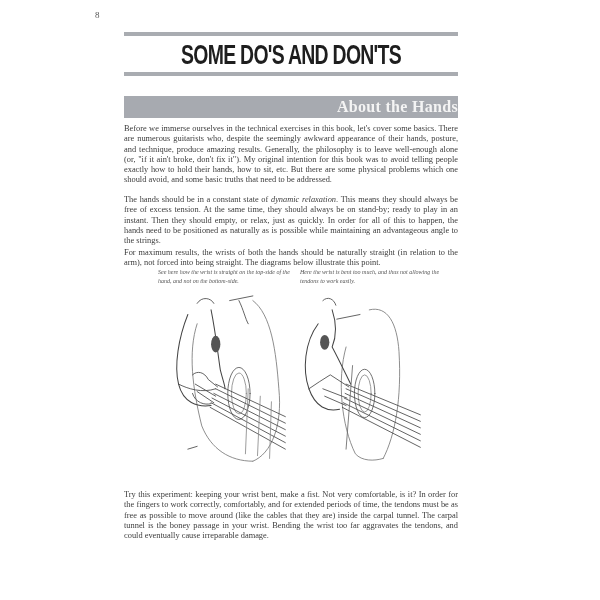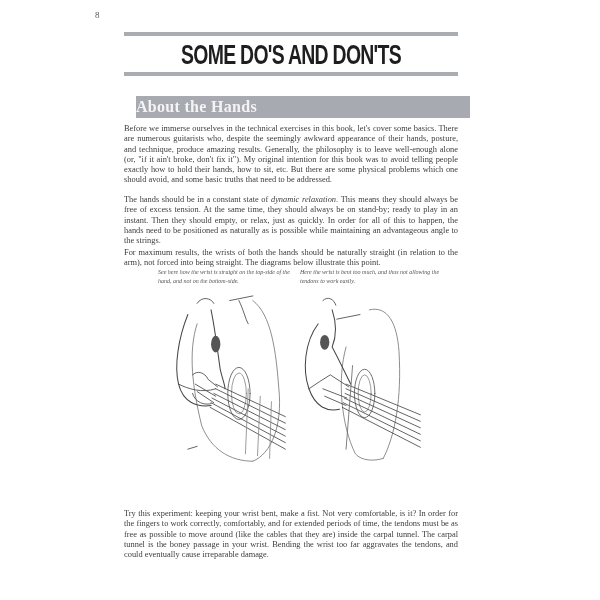--- a/index.html
+++ b/index.html
@@ -4,29 +4,29 @@
   <style>
     html, body { margin: 0; padding: 0; background: #ffffff; }
     body { width: 600px; height: 600px; position: relative; overflow: hidden; font-family: "Liberation Serif", serif; color: #3a3a3a; }
     .page-number { position: absolute; left: 95px; top: 10px; font-size: 9px; color: #555; }
     .rule { position: absolute; left: 124px; width: 334px; height: 4px; background: #a9acb1; }
     .rule.top { top: 32px; }
     .rule.bottom { top: 72px; }
     .chapter-title { position: absolute; left: 124px; width: 334px; top: 38px; height: 34px; text-align: center;
       font-family: "Liberation Sans", sans-serif; font-weight: bold; font-size: 27px; letter-spacing: -1px;
       color: #1e1e1e; line-height: 34px; transform: scaleX(0.72); transform-origin: center; }
-    .section-box { position: absolute; left: 136px; top: 96px; width: 334px; height: 22px; background: #a7aab0;
-      text-align: left; }
+    .section-box { position: absolute; left: 124px; top: 96px; width: 334px; height: 22px; background: #a7aab0;
+      text-align: right; }
     .section-title { font-family: "Liberation Serif", serif; font-weight: bold; font-size: 16px; color: #f4f4f4; line-height: 22px; letter-spacing: 0.3px; }
     .body-text { position: absolute; left: 124px; width: 334px; font-size: 8.4px; line-height: 10.3px; text-align: justify; color: #3c3c3c; }
     .body-text p { margin: 0; }
     .p1 { top: 124px; }
     .p2 { top: 195px; }
     .p3 { top: 248px; }
-    .p4 { top: 509px; }
+    .p4 { top: 490px; }
     em { font-style: italic; }
     .caption { position: absolute; font-style: italic; font-size: 6px; line-height: 9px; color: #555; width: 140px; }
     .caption.left { left: 158px; top: 268px; }
     .caption.right { left: 300px; top: 268px; }
     .illustration { position: absolute; top: 292px; width: 130px; height: 175px; }
     .illustration.left { left: 160px; }
     .illustration.right { left: 295px; }
     .illustration svg { width: 100%; height: 100%; }
   </style>
 </head>

